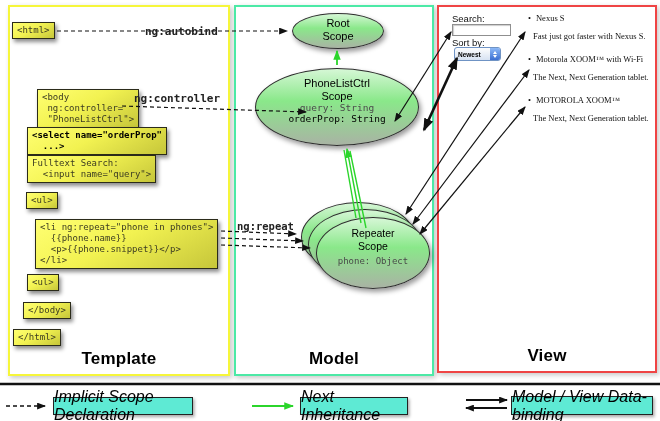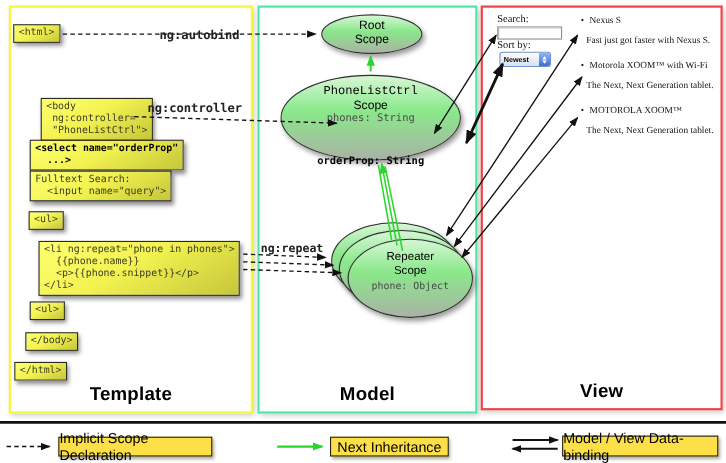--- a/index.html
+++ b/index.html
@@ -24,47 +24,47 @@
   
   .edge-label{position:absolute;font-family:"DejaVu Sans Mono",monospace;font-weight:600;
               color:#222;z-index:6;background:transparent;}
 
   
   .ellipse{position:absolute;border:1.6px solid #2e2e2e;border-radius:50%;
            background:linear-gradient(180deg,#d6f7d6 0%,#8ae88a 42%,#a9b3a4 100%);
            box-shadow:2px 3px 5px rgba(0,0,0,0.40);z-index:3;text-align:center;color:#000;}
   .ellipse .sc-title{font-size:11px;line-height:12.5px;}
   .ellipse .sc-prop{font-family:"DejaVu Sans Mono",monospace;font-size:9.5px;line-height:11px;color:#4a4a4a;}
-  .ellipse .sc-prop.bold{color:#000;font-weight:bold;margin-top:28px;}
-
-  
-  .v-label{position:absolute;font-family:Liberation Serif, serif;font-size:9.5px;color:#111;z-index:4;}
+  .ellipse .sc-prop.bold{color:#000;font-weight:normal;}
+
+  
+  .v-label{position:absolute;font-family:Liberation Sans, sans-serif;font-size:9.5px;color:#111;z-index:4;}
   .v-input{position:absolute;left:452px;top:24px;width:57px;height:10px;background:#fff;
            border:1px solid #8f8f8f;box-shadow:inset 1px 1px 1px rgba(0,0,0,0.2);z-index:4;}
   .v-select{position:absolute;left:454px;top:47px;width:45px;height:12px;border:1px solid #6f93c4;
             border-radius:3px;background:linear-gradient(#fdfdfd,#d7e2f2);z-index:4;display:flex;align-items:center;}
   .v-select .sel-text{font-size:6.5px;font-weight:bold;color:#000;padding-left:3px;flex:1;
                       font-family:"Liberation Sans",sans-serif;}
   .v-select .sel-stepper{width:10px;height:100%;border-radius:0 2px 2px 0;
             background:linear-gradient(#8cb8f7,#3c6fd1);display:flex;flex-direction:column;
             align-items:center;justify-content:center;gap:1px;}
   .tri-up{width:0;height:0;border-left:2.5px solid transparent;border-right:2.5px solid transparent;
           border-bottom:3px solid #fff;}
   .tri-down{width:0;height:0;border-left:2.5px solid transparent;border-right:2.5px solid transparent;
           border-top:3px solid #fff;}
   .view-item{position:absolute;left:528px;width:122px;z-index:4;
              font-family:"Liberation Serif",serif;color:#111;}
   .vi-title{display:flex;gap:5px;font-size:8.5px;line-height:9px;}
   .vi-bullet{font-size:8.5px;line-height:9px;}
   .vi-desc{font-size:8.5px;line-height:9px;margin-top:9px;margin-left:5px;}
 
   
-  .legend-box{position:absolute;height:16px;border:1px solid #222;background:#fde047;
+  .legend-box{position:absolute;height:16px;border:1px solid #222;background:#5eead4;
               box-shadow:1.5px 2px 3px rgba(0,0,0,0.35);display:flex;align-items:center;
-              justify-content:center;font-size:13px;color:#000;z-index:4;}
+              justify-content:center;font-size:16px;color:#000;z-index:4;font-style:italic;}
 
   svg.overlay{position:absolute;left:0;top:0;z-index:5;pointer-events:none;}
 </style>
 </head>
 <body>
 
 <div class="canvas">
 
   <div class="col col-template">
     <div class="col-title">Template</div>
@@ -96,23 +96,23 @@
   <div class="edge-label" style="left:145px;top:25px;font-size:11px;">ng:autobind</div>
   <div class="edge-label" style="left:134px;top:92px;font-size:11px;">ng:controller</div>
   <div class="edge-label" style="left:237px;top:220px;font-size:10.5px;">ng:repeat</div>
 
   <div class="ellipse" style="left:292px;top:13px;width:90px;height:34px;">
     <div class="sc-title" style="padding-top:3px;">Root</div>
     <div class="sc-title">Scope</div>
   </div>
 
   <div class="ellipse" style="left:255px;top:68px;width:162px;height:76px;">
-    <div class="sc-title" style="padding-top:8px;font-family:Liberation Mono, monospace;">PhoneListCtrl</div>
+    <div class="sc-title" style="padding-top:8px;">PhoneListCtrl</div>
     <div class="sc-title">Scope</div>
-    <div class="sc-prop">phones: String</div>
+    <div class="sc-prop">query: String</div>
     <div class="sc-prop bold">orderProp: String</div>
   </div>
 
   <div class="ellipse" style="left:301px;top:202px;width:112px;height:68px;"></div>
   <div class="ellipse" style="left:308px;top:209px;width:112px;height:69px;"></div>
   <div class="ellipse" style="left:316px;top:217px;width:112px;height:70px;">
     <div class="sc-title" style="padding-top:9px;font-size:10.5px;">Repeater</div>
     <div class="sc-title" style="font-size:10.5px;">Scope</div>
     <div class="sc-prop" style="margin-top:4px;font-size:9px;">phone: Object</div>
   </div>

